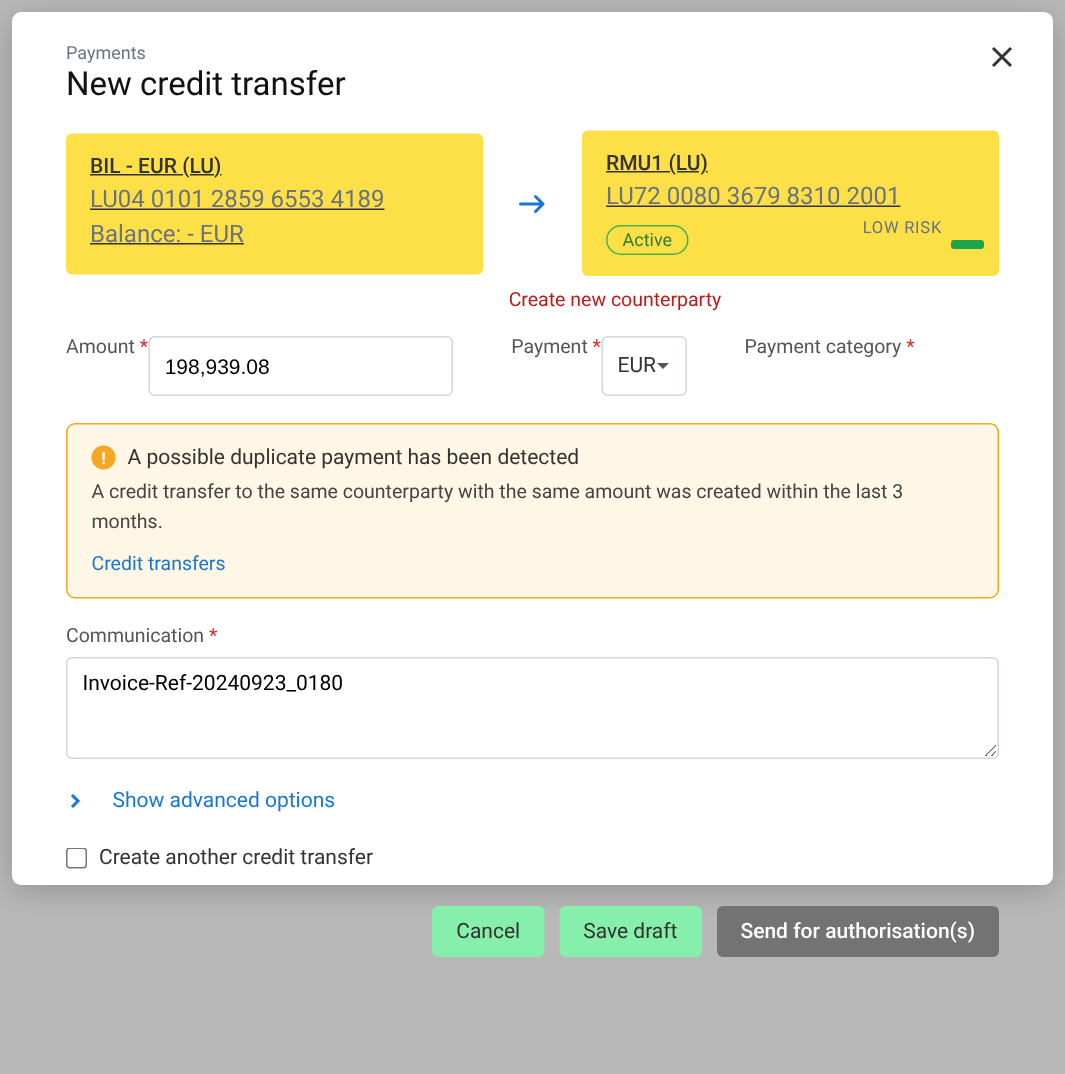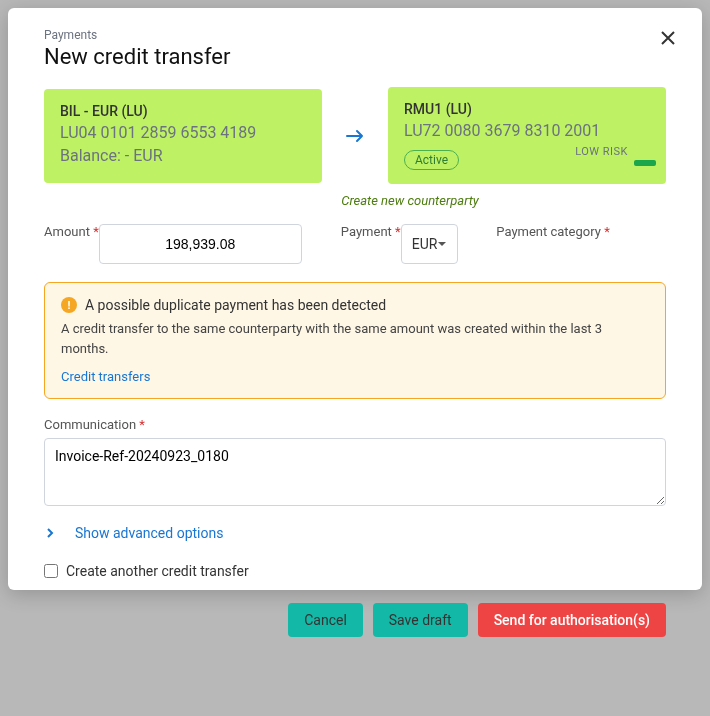--- a/index.html
+++ b/index.html
@@ -45,26 +45,27 @@
       justify-content: center;
     }
     .close-btn svg { width: 16px; height: 16px; }
     .accounts-row {
       display: flex;
       align-items: center;
       gap: 18px;
       margin-bottom: 8px;
     }
     .account-card {
-      background: #bef264;
+      background: #fde047;
       border-radius: 4px;
       padding: 14px 16px;
       flex: 1;
       min-height: 92px;
       position: relative;
+      text-decoration: underline;
     }
     .account-title {
       font-size: 14px;
       color: #333;
       font-weight: 500;
       margin-bottom: 4px;
     }
     .account-subtitle {
       color: #6b7280;
       font-size: 16px;
@@ -102,25 +103,24 @@
       justify-content: center;
       width: 30px;
     }
     .create-counterparty {
       text-align: center;
       margin-top: 8px;
       margin-bottom: 16px;
       padding-left: 110px;
     }
     .create-counterparty a {
-      color: #4d7c0f;
+      color: #b91c1c;
       text-decoration: none;
       font-size: 13px;
       cursor: pointer;
-      font-style: italic;
     }
     .fields-row {
       display: flex;
       gap: 14px;
       margin-bottom: 18px;
     }
     .field {
       display: flex;
     }
     .field.amount { flex: 2; }
@@ -136,21 +136,21 @@
       border: 1px solid #d0d5dd;
       border-radius: 4px;
       padding: 9px 10px;
       font-size: 14px;
       background: #fff;
       height: 40px;
       display: flex;
       align-items: center;
       justify-content: space-between;
     }
-    .input.amount-input { text-align: center; }
+    .input.amount-input { text-align: left; }
     .select svg { width: 10px; height: 10px; fill: #555; }
     .alert {
       background: #fff7e6;
       border: 1px solid #f5a623;
       border-radius: 6px;
       padding: 14px 16px;
       margin-bottom: 18px;
     }
     .alert-head {
       display: flex;
@@ -220,22 +220,22 @@
       gap: 10px;
     }
     .btn {
       border: none;
       border-radius: 4px;
       padding: 9px 16px;
       font-size: 14px;
       cursor: pointer;
       font-family: inherit;
     }
-    .btn-secondary { background: #14b8a6; color: #333; }
-    .btn-primary { background: #ef4444; color: #fff; font-weight: 500; }
+    .btn-secondary { background: #86efac; color: #333; }
+    .btn-primary { background: #737373; color: #fff; font-weight: 500; }
   </style>
 </head>
 <body>
 
 <div class="modal">
   <div class="breadcrumb">Payments</div>
   <div class="title">New credit transfer</div>
   <div class="close-btn">
     <svg viewBox="0 0 16 16">
         <path d="M2 2 L14 14 M14 2 L2 14" stroke="#333" stroke-width="2" fill="none"></path>

